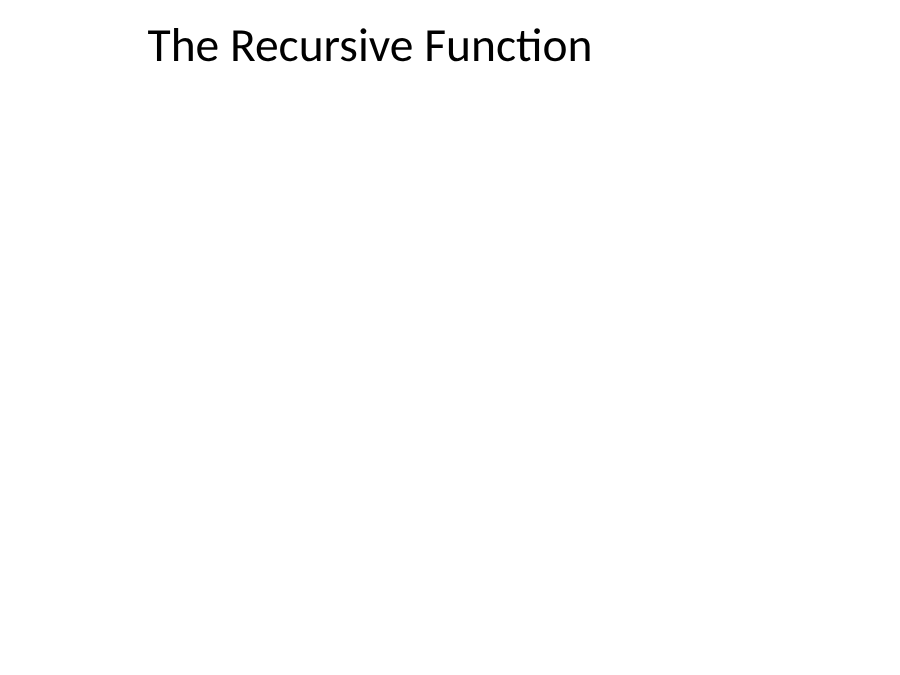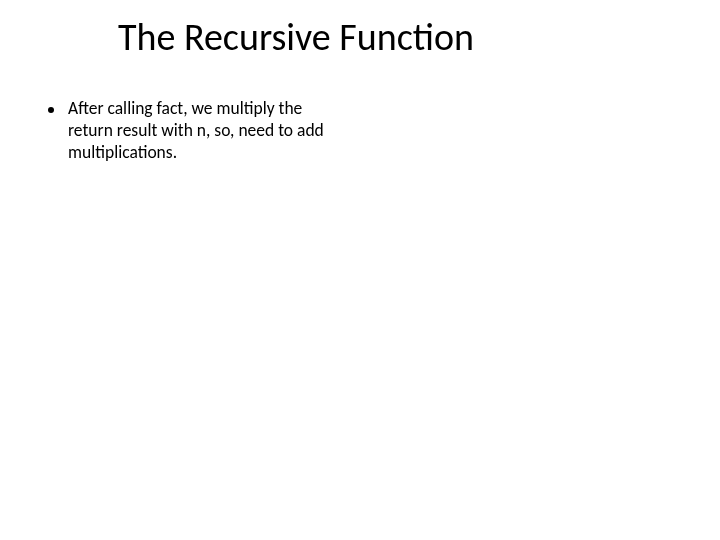--- a/index.html
+++ b/index.html
@@ -76,21 +76,15 @@
     line-height: 1.28;
   }
 </style>
 </head>
 <body>
 
 <div class="slide">
   <h1 class="title">The Recursive Function</h1>
 
   <div class="body">
-    <div class="left">
-      <div class="bullet-row">
-        <div class="bullet-dot"></div>
-        <div class="bullet-text">After calling fact, we multiply the return result with n, so, need to add multiplications.</div>
-      </div>
-    </div>
 
   </div>
 </div>
 
 </body></html>

